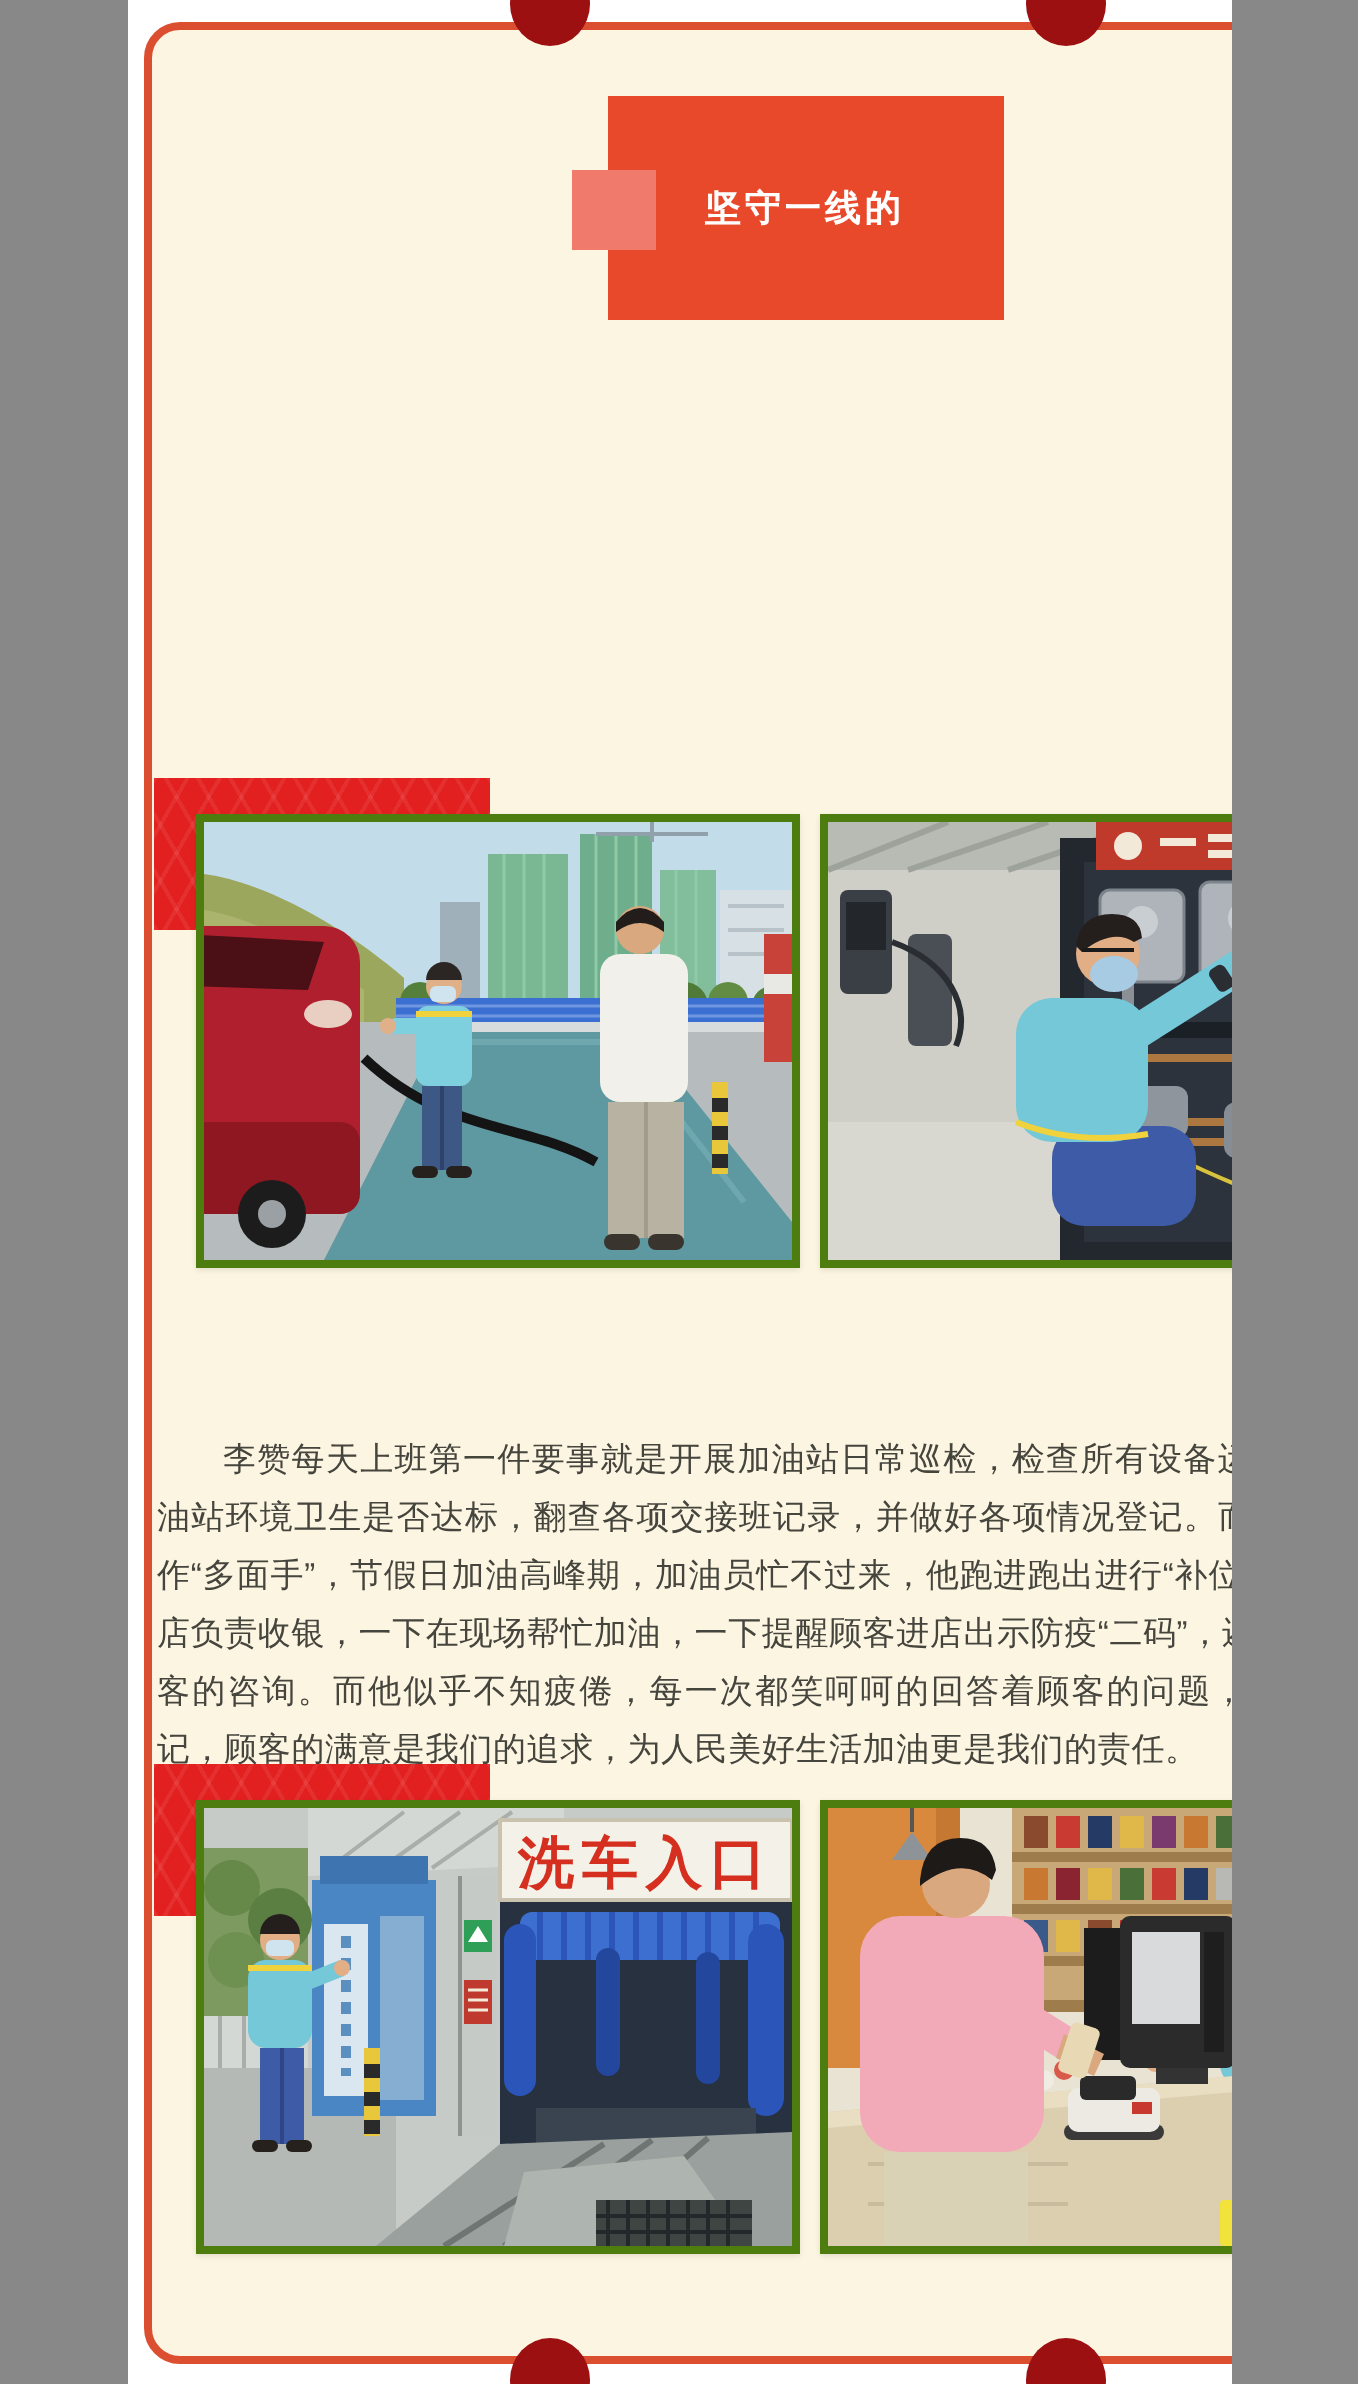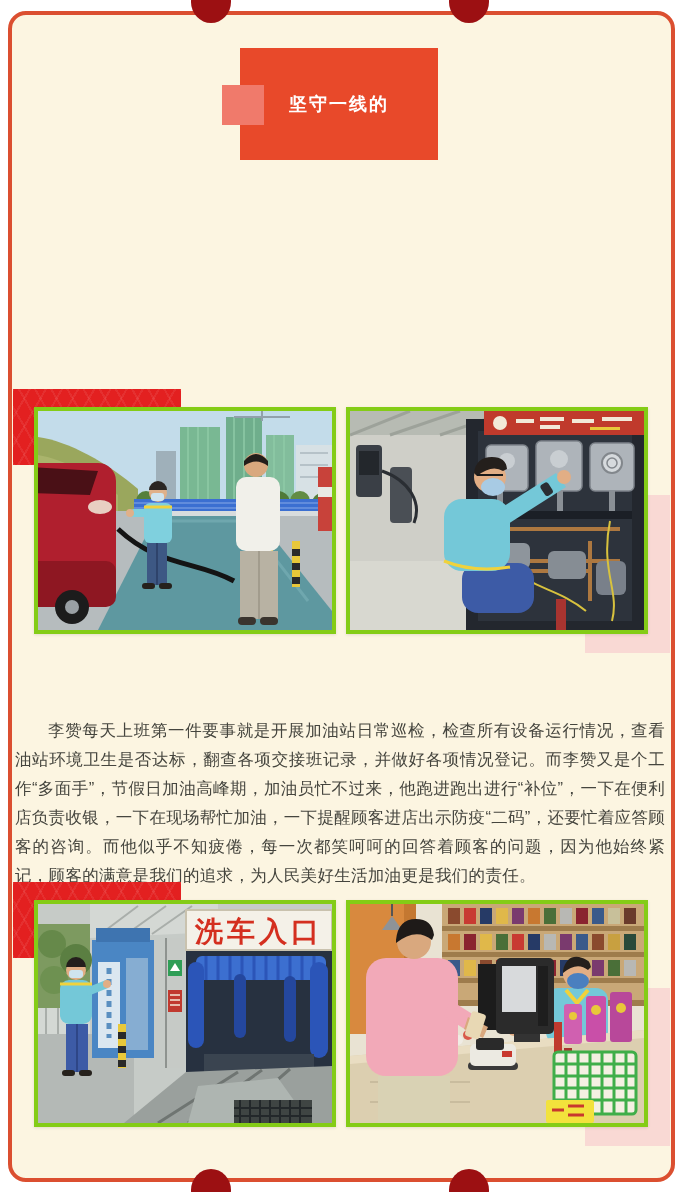--- a/index.html
+++ b/index.html
@@ -2,41 +2,41 @@
 <html style="--page-bg: #ffffff; --card-bg: #fcf5e1; --frame-border: #db4f30; --pin-color: #9c1012; --title-bg: #e8492a; --title-text: #ffffff; --salmon-accent: #f07a6b; --deco-red: #e32020; --deco-pink: #f9d9d4; --body-text: #45453e;"><head>
 <meta charset="utf-8">
 <style>
   :root{
     --page-bg:#ffffff; --card-bg:#fcf5e1; --frame-border:#db4f30; --pin-color:#9c1012;
     --title-bg:#e8492a; --title-text:#ffffff; --salmon-accent:#f07a6b;
     --deco-red:#e32020; --deco-pink:#f9d9d4; --body-text:#45453e;
   }
   *{margin:0;padding:0;box-sizing:border-box;}
   body{font-family:"Liberation Sans","DejaVu Sans",sans-serif;background:#888;}
-  .page{position:relative;width:679px;height:1192px;background:var(--page-bg);overflow:hidden;margin:0 auto;}
+  .page{position:relative;width:552px;height:1192px;background:var(--page-bg);overflow:hidden;margin:0 auto;}
   .card{position:absolute;left:8px;top:11px;width:667px;height:1171px;
         border:4px solid var(--frame-border);border-radius:18px;background:var(--card-bg);z-index:0;}
   .pin{position:absolute;width:40px;height:42px;border-radius:50%;background:var(--pin-color);z-index:6;}
   .pin-tl{left:191px;top:-19px;} .pin-tr{left:449px;top:-19px;}
   .pin-bl{left:191px;top:1169px;} .pin-br{left:449px;top:1169px;}
   .title-banner{position:absolute;left:240px;top:48px;width:198px;height:112px;background:var(--title-bg);
         z-index:2;display:flex;flex-direction:column;align-items:center;justify-content:center;gap:15px;}
   .title-line{color:var(--title-text);font-size:18px;font-weight:bold;letter-spacing:2px;white-space:nowrap;}
   .salmon-sq{position:absolute;left:222px;top:85px;width:42px;height:40px;background:var(--salmon-accent);z-index:3;}
   .para{position:absolute;left:15px;width:650px;font-size:16.5px;line-height:29px;color:var(--body-text);
         text-align:justify;text-indent:2em;letter-spacing:0.3px;z-index:1;}
   .para-1{top:193px;} .para-2{top:716px;}
   .deco-red{position:absolute;width:168px;height:76px;z-index:1;background:
       repeating-linear-gradient(60deg,rgba(255,255,255,0.07) 0 2px,transparent 2px 14px),
       repeating-linear-gradient(-60deg,rgba(255,255,255,0.07) 0 2px,transparent 2px 14px),
       var(--deco-red);}
   .deco-red-1{left:13px;top:389px;} .deco-red-2{left:13px;top:882px;}
   .deco-pink{position:absolute;width:85px;height:158px;background:var(--deco-pink);z-index:1;}
   .deco-pink-1{left:585px;top:495px;} .deco-pink-2{left:585px;top:988px;}
-  .photo{position:absolute;background:#84cc16;padding:4px;z-index:2;box-shadow:0 1px 3px rgba(0,0,0,0.10);}
+  .photo{position:absolute;background:#4d7c0f;padding:4px;z-index:2;box-shadow:0 1px 3px rgba(0,0,0,0.10);}
   .photo svg{display:block;width:294px;height:219px;}
   .photo-1{left:34px;top:407px;} .photo-2{left:346px;top:407px;}
   .photo-3{left:34px;top:900px;} .photo-4{left:346px;top:900px;}
   .wash-sign-text{font-family:"Liberation Sans","DejaVu Sans",sans-serif;font-weight:bold;}
 </style>
 </head>
 <body>
 
 <div class="page">
   <div class="card"></div>

